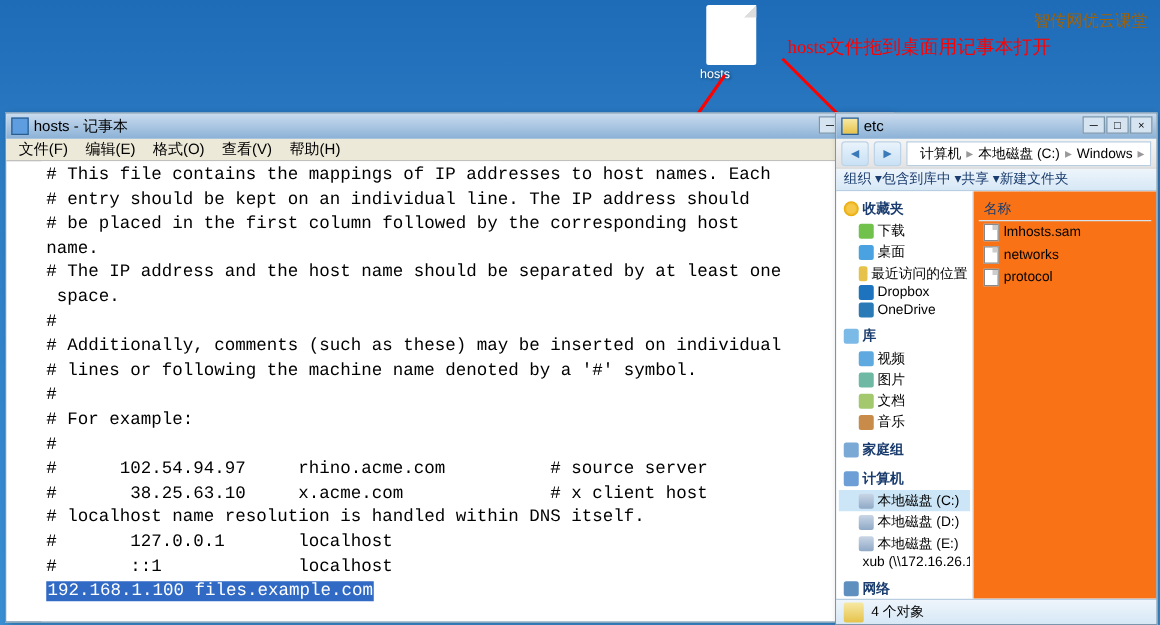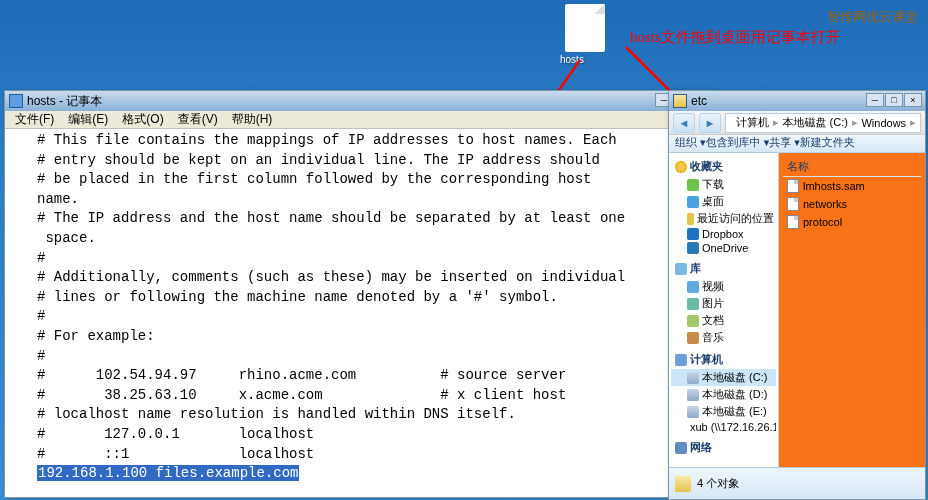--- a/index.html
+++ b/index.html
@@ -63,21 +63,21 @@
 .ico-music { background:#c98b4a; border-radius:2px; }
 .ico-home { background:#7aa9d6; border-radius:2px; }
 .ico-pc { background:#6e9ed6; border-radius:2px; }
 .ico-disk { background: linear-gradient(to bottom,#c9d6e6,#8fa9c6); border-radius:2px; }
 .ico-net { background:#5e8fbf; border-radius:2px; }
 .filelist { flex:1; background:#f97316; padding:4px; font-size:11px; }
 .filelist .colhead { border-bottom:1px solid #d6e2ee; padding:2px 4px; color:#1a3c6e; }
 .filelist .fitem { padding:2px 4px; display:flex; align-items:center; gap:4px; cursor:pointer; }
 .filelist .fico { width:12px; height:14px; background:#fff; border:1px solid #888; position:relative; }
 .filelist .fico::before { content:""; position:absolute; top:0; right:0; width:4px; height:4px; background:#ccc; }
-.status2 { height:32px; background: linear-gradient(to bottom, #eef5fb, #d7e8f6); border-top:1px solid #b8cde0; display:flex; align-items:center; padding:0 6px; gap:6px; font-size:11px; }
+.status2 { height:20px; background: linear-gradient(to bottom, #eef5fb, #d7e8f6); border-top:1px solid #b8cde0; display:flex; align-items:center; padding:0 6px; gap:6px; font-size:11px; }
 .status2 .fico-big { width:16px; height:16px; background: linear-gradient(to bottom,#f7e9a4,#e6c24a); border-radius:2px; }
 .sep { color:#999; }
 </style>
 </head>
 <body>
 
 <div class="desktop-icon">
   <div class="icon-img"></div>
   <div class="icon-label">hosts</div>
 </div>
@@ -192,20 +192,26 @@
             <span class="ico ico-doc"></span>
             <span>文档</span>
           </div>
           <div class="item">
             <span class="ico ico-music"></span>
             <span>音乐</span>
           </div>
         </div>
         <div class="grp">
           <div class="grp-title">
+            <span class="ico ico-home"></span>
+            <span>家庭组</span>
+          </div>
+        </div>
+        <div class="grp">
+          <div class="grp-title">
             <span class="ico ico-pc"></span>
             <span>计算机</span>
           </div>
           <div class="item selected">
             <span class="ico ico-disk"></span>
             <span>本地磁盘 (C:)</span>
           </div>
           <div class="item">
             <span class="ico ico-disk"></span>
             <span>本地磁盘 (D:)</span>

